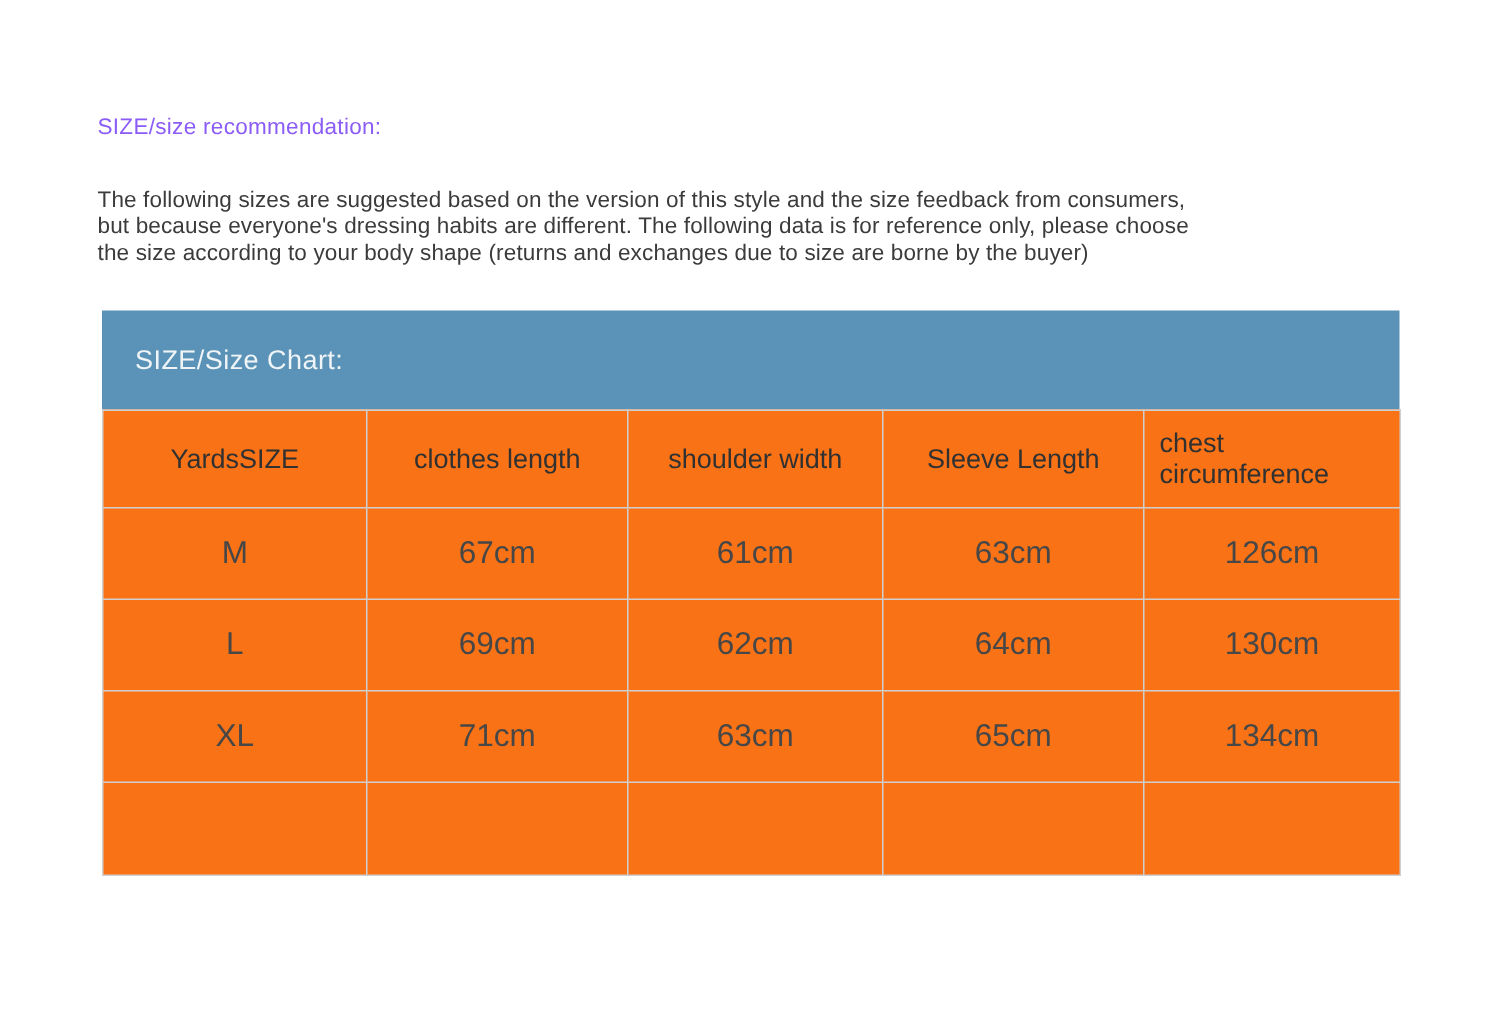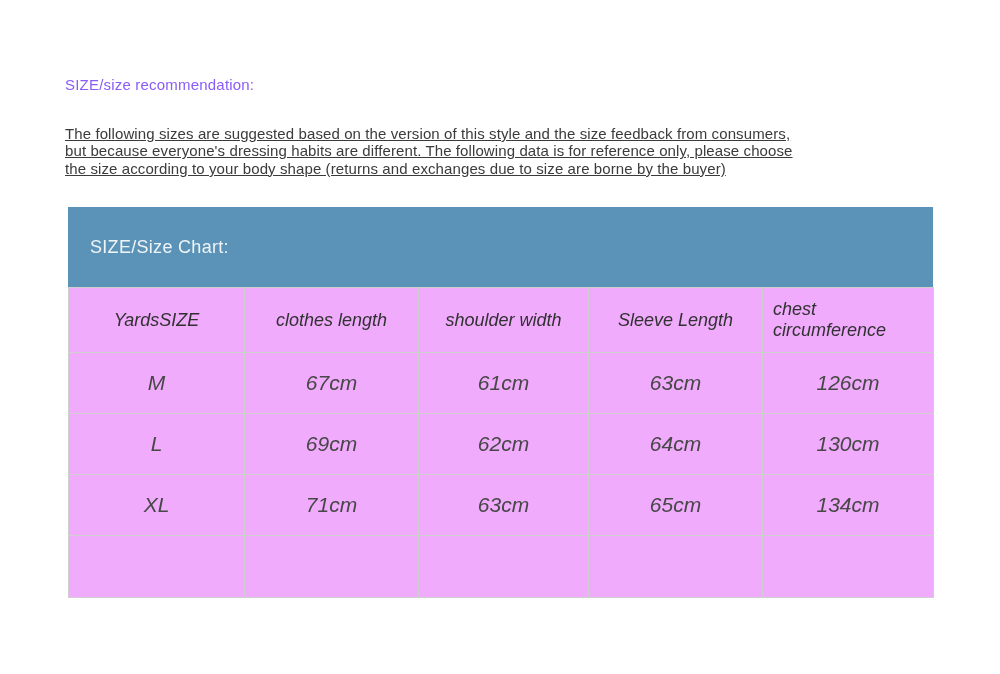--- a/index.html
+++ b/index.html
@@ -28,47 +28,45 @@
     left: 65px;
     top: 125px;
     width: 880px;
     font-size: 15px;
     line-height: 17.4px;
     letter-spacing: 0.1px;
     color: #3b3b3b;
   }
   .description .line {
     white-space: nowrap;
-    text-decoration: underline;
   }
   .size-chart {
     position: absolute;
     left: 68px;
     top: 207px;
     width: 865px;
   }
   .chart-title-bar {
     background: #5a93b7;
-    height: 80px;
+    height: 66px;
     display: flex;
     align-items: center;
     padding-left: 22px;
     box-sizing: border-box;
   }
   .chart-title-bar span {
     color: #eff4f7;
     font-size: 18px;
     letter-spacing: 0.3px;
   }
   table.size-table {
     width: 865px;
     border-collapse: collapse;
     table-layout: fixed;
-    background: #f0abfc;
-    font-style: italic;
+    background: #f97316;
   }
   table.size-table th,
   table.size-table td {
     border: 1px solid #cfcfcf;
     text-align: center;
     vertical-align: middle;
     font-weight: 400;
     padding: 0;
     overflow: hidden;
   }

